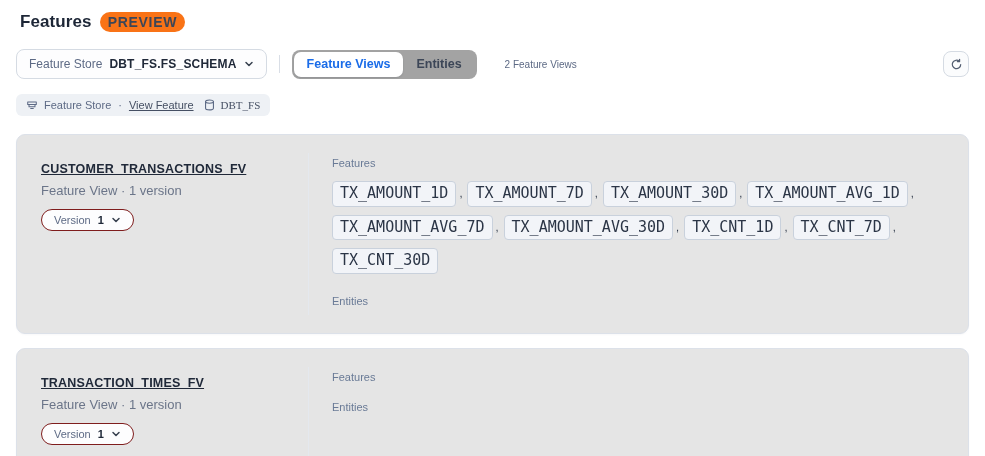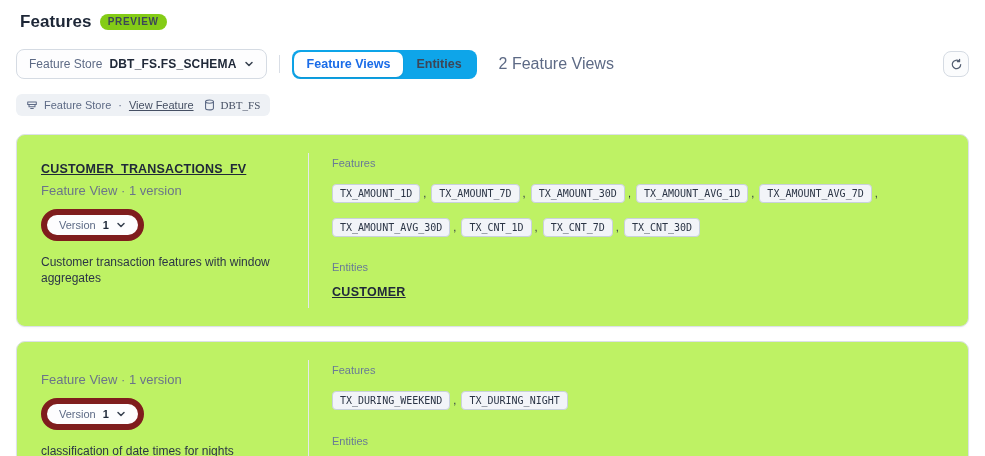--- a/index.html
+++ b/index.html
@@ -9,99 +9,99 @@
     font-family: "Liberation Sans", sans-serif;
     color: #202939;
     overflow: hidden;
   }
   .page { padding: 12px 16px 0 16px; }
 
   
   .header-row { display: flex; align-items: center; gap: 8px; padding-left: 4px; }
   .page-title { font-size: 17px; font-weight: 700; color: #1d2636; letter-spacing: .1px; }
   .preview-badge {
-    background: #84cc16; color: #3c4657;
-    font-size: 10px; font-weight: 700; letter-spacing: .7px;
+    background: #f97316; color: #3c4657;
+    font-size: 14px; font-weight: 700; letter-spacing: .7px;
     padding: 3px 8px; border-radius: 999px; line-height: 1;
   }
 
   
   .toolbar { display: flex; align-items: center; gap: 12px; margin-top: 17px; }
   .select-btn {
     display: inline-flex; align-items: center; gap: 7px;
     background: #fdfdfe; border: 1px solid #d5dbe3; border-radius: 8px;
     padding: 7px 12px; cursor: pointer; font-size: 12px;
   }
   .select-label { color: #5d6a85; }
   .select-value { font-weight: 700; color: #202939; letter-spacing: .2px; text-align: center; }
   .chev { display: inline-flex; }
   .vdivider { width: 1px; height: 18px; background: #d9dee6; }
   .segmented {
     display: inline-flex; align-items: center;
-    background: #0ea5e9; border-radius: 8px; padding: 2px;
+    background: #a3a3a3; border-radius: 8px; padding: 2px;
   }
   .segment {
     font-size: 12.5px; font-weight: 600; color: #3c4657;
     padding: 5px 13px; border-radius: 7px; cursor: pointer; line-height: 1.2;
     border: none; background: transparent; font-family: inherit;
   }
   .segment.active {
     background: #ffffff; color: #1a6ce8; font-weight: 700;
     box-shadow: 0 1px 2px rgba(20,30,50,.12);
   }
-  .count-text { font-size: 16px; color: #5d6a85; margin-left: 10px; }
+  .count-text { font-size: 10px; color: #5d6a85; margin-left: 16px; }
   .refresh-btn {
     margin-left: auto; width: 26px; height: 26px;
     display: inline-flex; align-items: center; justify-content: center;
     background: #fbfcfd; border: 1px solid #d5dbe3; border-radius: 8px; cursor: pointer;
   }
 
   
   .crumb-row { margin-top: 15px; }
   .crumb-chip {
     display: inline-flex; align-items: center; gap: 6px;
     background: #eef1f5; border-radius: 6px; padding: 5px 10px;
     font-size: 11px; color: #5d6a85;
   }
   .crumb-sep { margin: 0 1px; }
   .crumb-link { color: #454f63; text-decoration: underline; cursor: pointer; }
   .crumb-db { color: #454f63; font-family: Liberation Serif, serif; }
 
   
   .cards { margin-top: 18px; display: flex; flex-direction: column; gap: 14px; }
   .card {
-    border: 1px solid #dce1e9; border-radius: 9px; background: #bef264;
+    border: 1px solid #dce1e9; border-radius: 9px; background: #e5e5e5;
     display: flex; align-items: stretch;
     box-shadow: 0 1px 2px rgba(30,40,60,.03);
     justify-content: space-between;
   }
   .card-left { width: 291px; flex: 0 0 291px; padding: 24px 24px 30px 24px; }
   .card-divider { width: 1px; background: #e4e8ee; margin: 18px 0; }
   .card-right { flex: 1; padding: 22px 24px 26px 23px; }
 
   .fv-title {
     font-size: 12.5px; font-weight: 700; color: #202939;
     text-decoration: underline; letter-spacing: .2px; cursor: pointer; display: inline-block;
   }
   .fv-meta { font-size: 13px; color: #6b7589; margin-top: 6px; }
   .version-pill {
     margin-top: 11px; display: inline-flex; align-items: center; gap: 7px;
-    background: #fdfdfe; border: 6px solid #7f1d1d; border-radius: 999px;
+    background: #fdfdfe; border: 1px solid #7f1d1d; border-radius: 999px;
     padding: 4px 12px; font-size: 11px; cursor: pointer;
   }
   .version-label { color: #5d6a85; }
   .version-value { font-weight: 700; color: #202939; }
   .fv-desc { margin-top: 13px; font-size: 12px; color: #2b3546; line-height: 1.35; max-width: 252px; }
 
   .section-label { font-size: 11px; color: #697a96; }
   .chip-list { margin-top: 7px; line-height: 2.1; max-width: 610px; }
   .chip {
     display: inline-block; vertical-align: middle;
     font-family: "DejaVu Sans Mono", "Liberation Mono", monospace;
-    font-size: 10px; color: #2b3546;
+    font-size: 15px; color: #2b3546;
     background: #f2f4f8; border: 1px solid #c9d1dc; border-radius: 4px;
     padding: 2px 7px; line-height: 1.3;
   }
   .chip-comma { color: #2b3546; font-size: 11px; margin: 0 5px 0 3px; vertical-align: middle; }
   .entities-block { margin-top: 18px; }
   .entity-list { margin-top: 9px; }
   .entity-link {
     font-size: 12.5px; font-weight: 700; color: #202939;
     text-decoration: underline; letter-spacing: .3px; cursor: pointer; margin-right: 14px;
   }
@@ -176,51 +176,49 @@
         <div class="fv-meta">Feature View · 1 version</div>
         <button class="version-pill">
           <span class="version-label">Version</span>
           <span class="version-value">1</span>
           <span class="chev">
             <svg width="10" height="10" viewBox="0 0 10 10">
                 <path d="M2 3.5 L5 6.5 L8 3.5" fill="none" stroke="#38414f" stroke-width="1.5" stroke-linecap="round" stroke-linejoin="round"></path>
               </svg>
           </span>
         </button>
-        <div class="fv-desc">Customer transaction features with window aggregates</div>
       </div>
       <div class="card-divider"></div>
       <div class="card-right">
         <div class="section-label">Features</div>
         <div class="chip-list"><span class="chip">TX_AMOUNT_1D</span><span class="chip-comma">,</span><span class="chip">TX_AMOUNT_7D</span><span class="chip-comma">,</span><span class="chip">TX_AMOUNT_30D</span><span class="chip-comma">,</span><span class="chip">TX_AMOUNT_AVG_1D</span><span class="chip-comma">,</span><span class="chip">TX_AMOUNT_AVG_7D</span><span class="chip-comma">,</span><span class="chip">TX_AMOUNT_AVG_30D</span><span class="chip-comma">,</span><span class="chip">TX_CNT_1D</span><span class="chip-comma">,</span><span class="chip">TX_CNT_7D</span><span class="chip-comma">,</span><span class="chip">TX_CNT_30D</span></div>
         <div class="entities-block">
           <div class="section-label">Entities</div>
-          <div class="entity-list"><a class="entity-link">CUSTOMER</a></div>
         </div>
       </div>
     </div>
 
     <div class="card">
       <div class="card-left">
+        <a class="fv-title">TRANSACTION_TIMES_FV</a>
         <div class="fv-meta">Feature View · 1 version</div>
         <button class="version-pill">
           <span class="version-label">Version</span>
           <span class="version-value">1</span>
           <span class="chev">
             <svg width="10" height="10" viewBox="0 0 10 10">
                 <path d="M2 3.5 L5 6.5 L8 3.5" fill="none" stroke="#38414f" stroke-width="1.5" stroke-linecap="round" stroke-linejoin="round"></path>
               </svg>
           </span>
         </button>
         <div class="fv-desc">classification of date times for nights weekends</div>
       </div>
       <div class="card-divider"></div>
       <div class="card-right">
         <div class="section-label">Features</div>
-        <div class="chip-list"><span class="chip">TX_DURING_WEEKEND</span><span class="chip-comma">,</span><span class="chip">TX_DURING_NIGHT</span></div>
         <div class="entities-block">
           <div class="section-label">Entities</div>
           <div class="entity-list"></div>
         </div>
       </div>
     </div>
 
   </div>
 </div>
 

